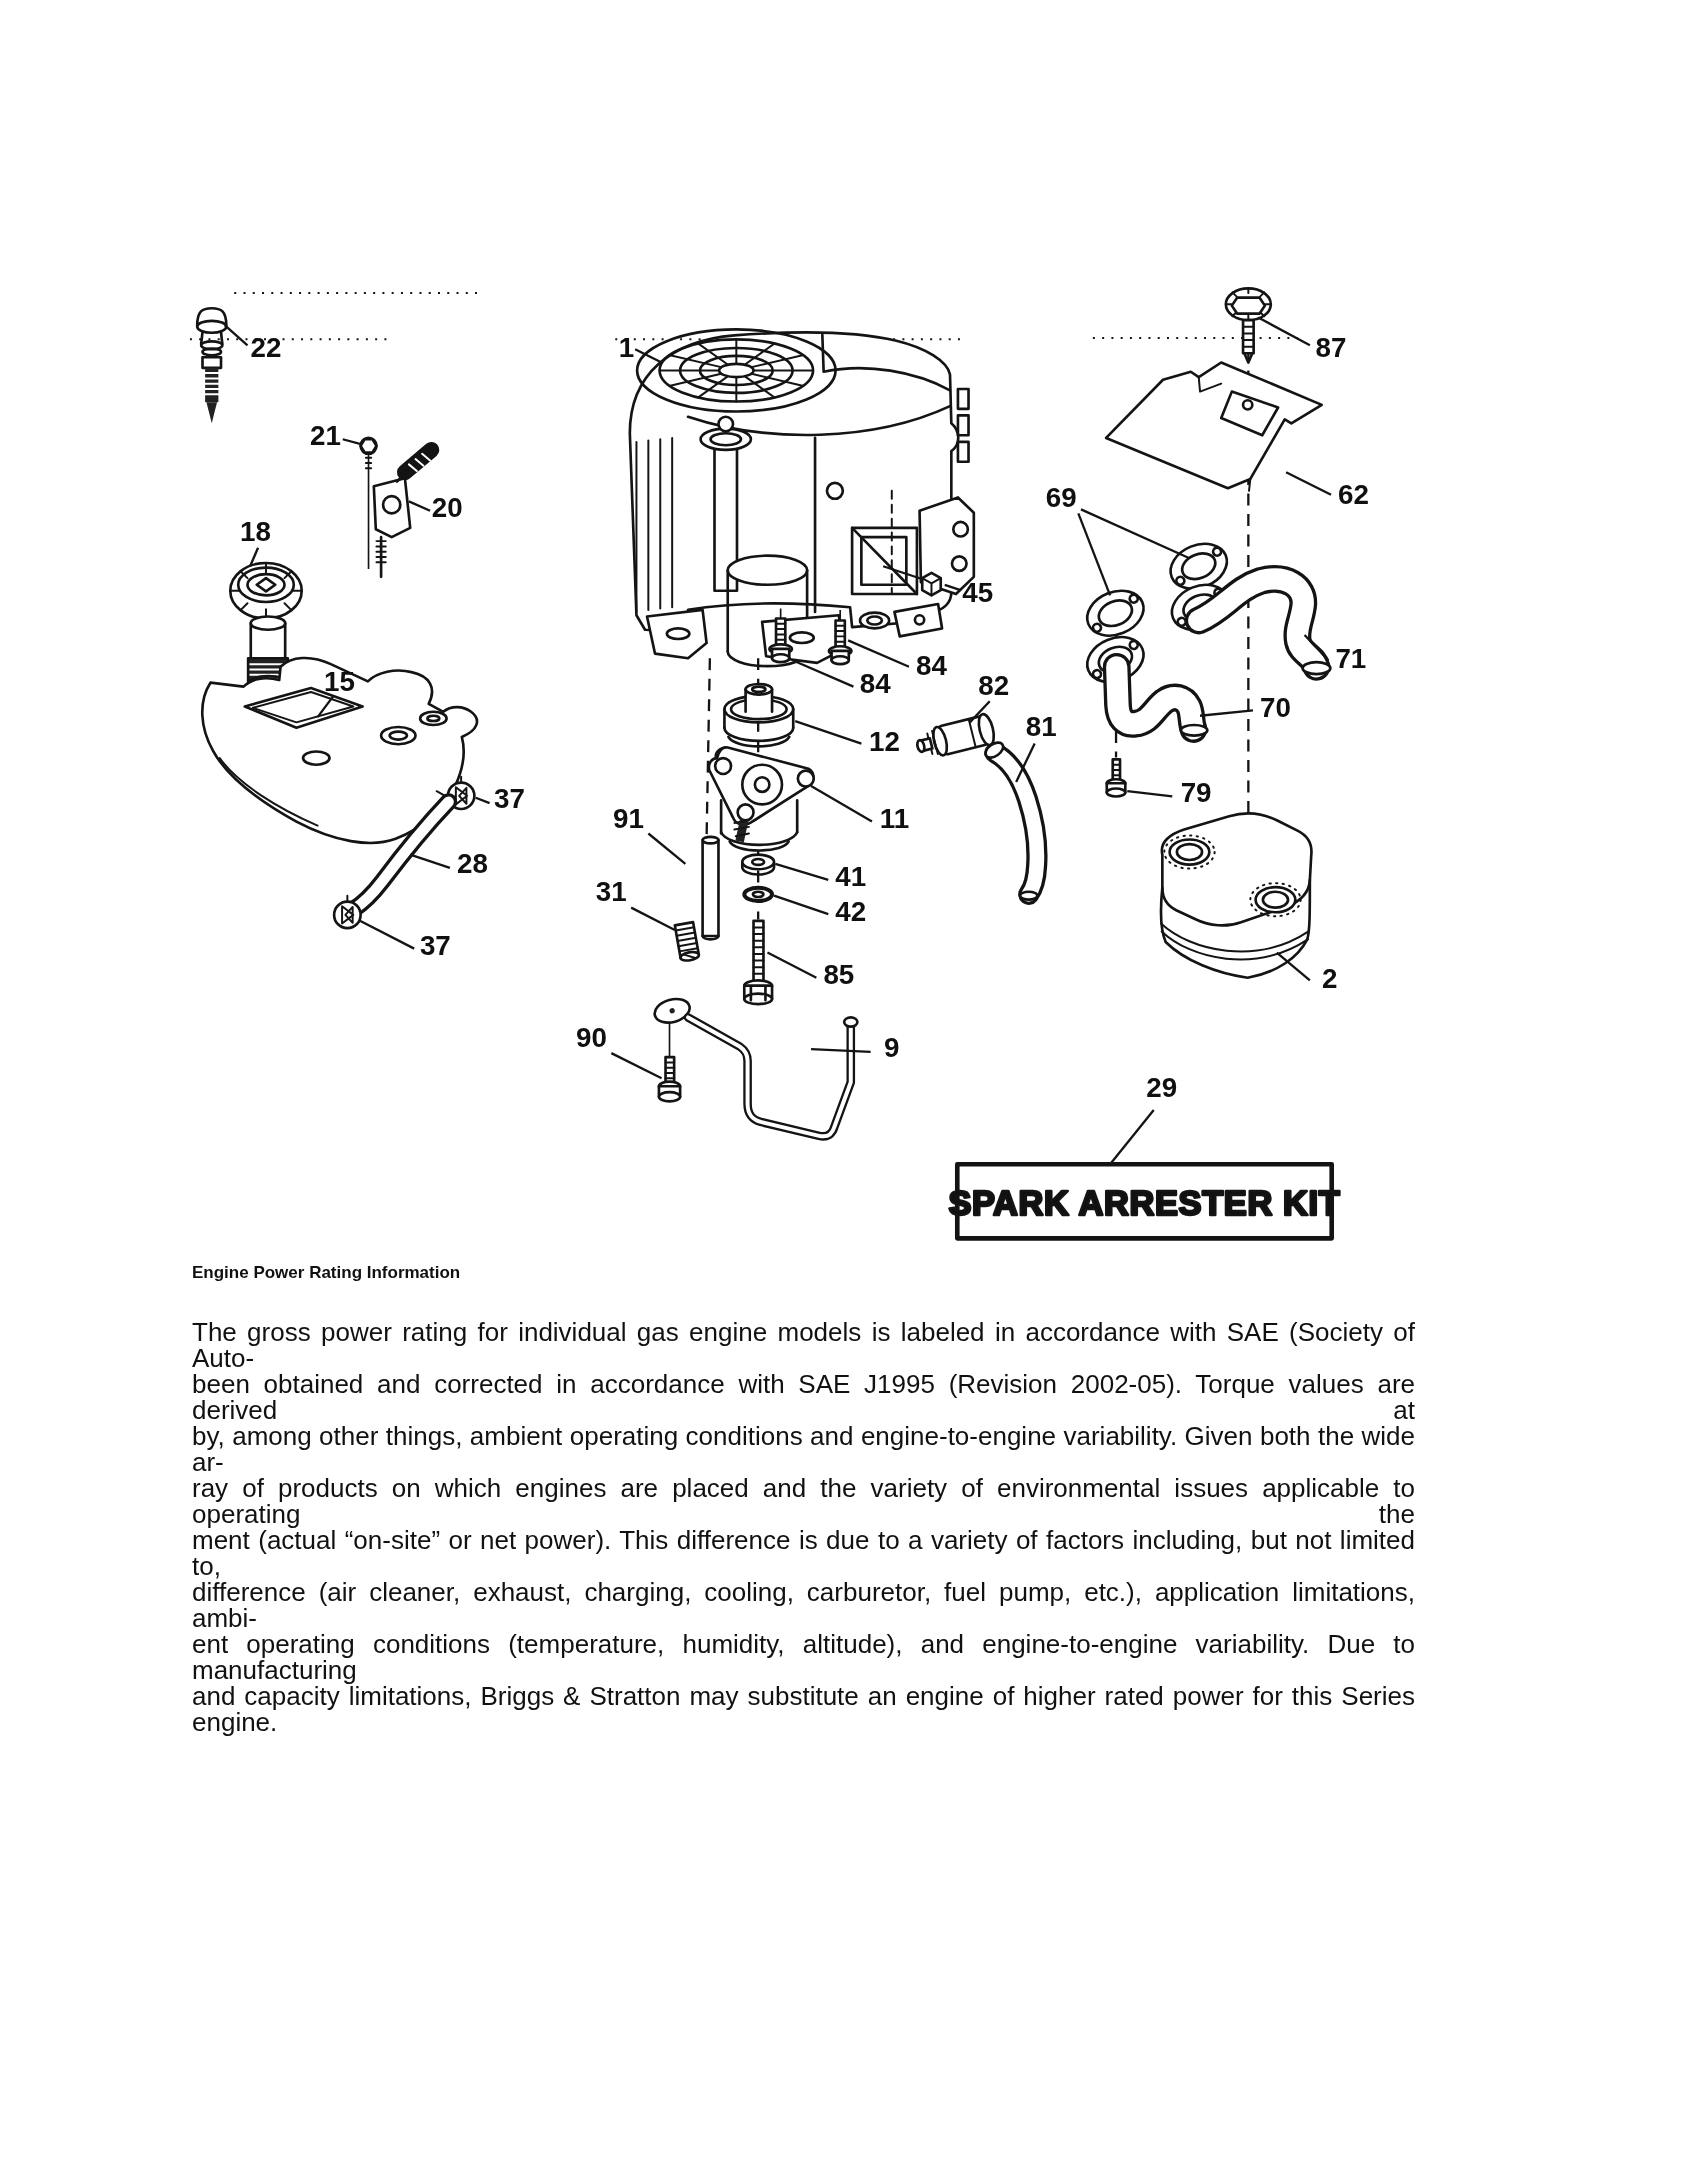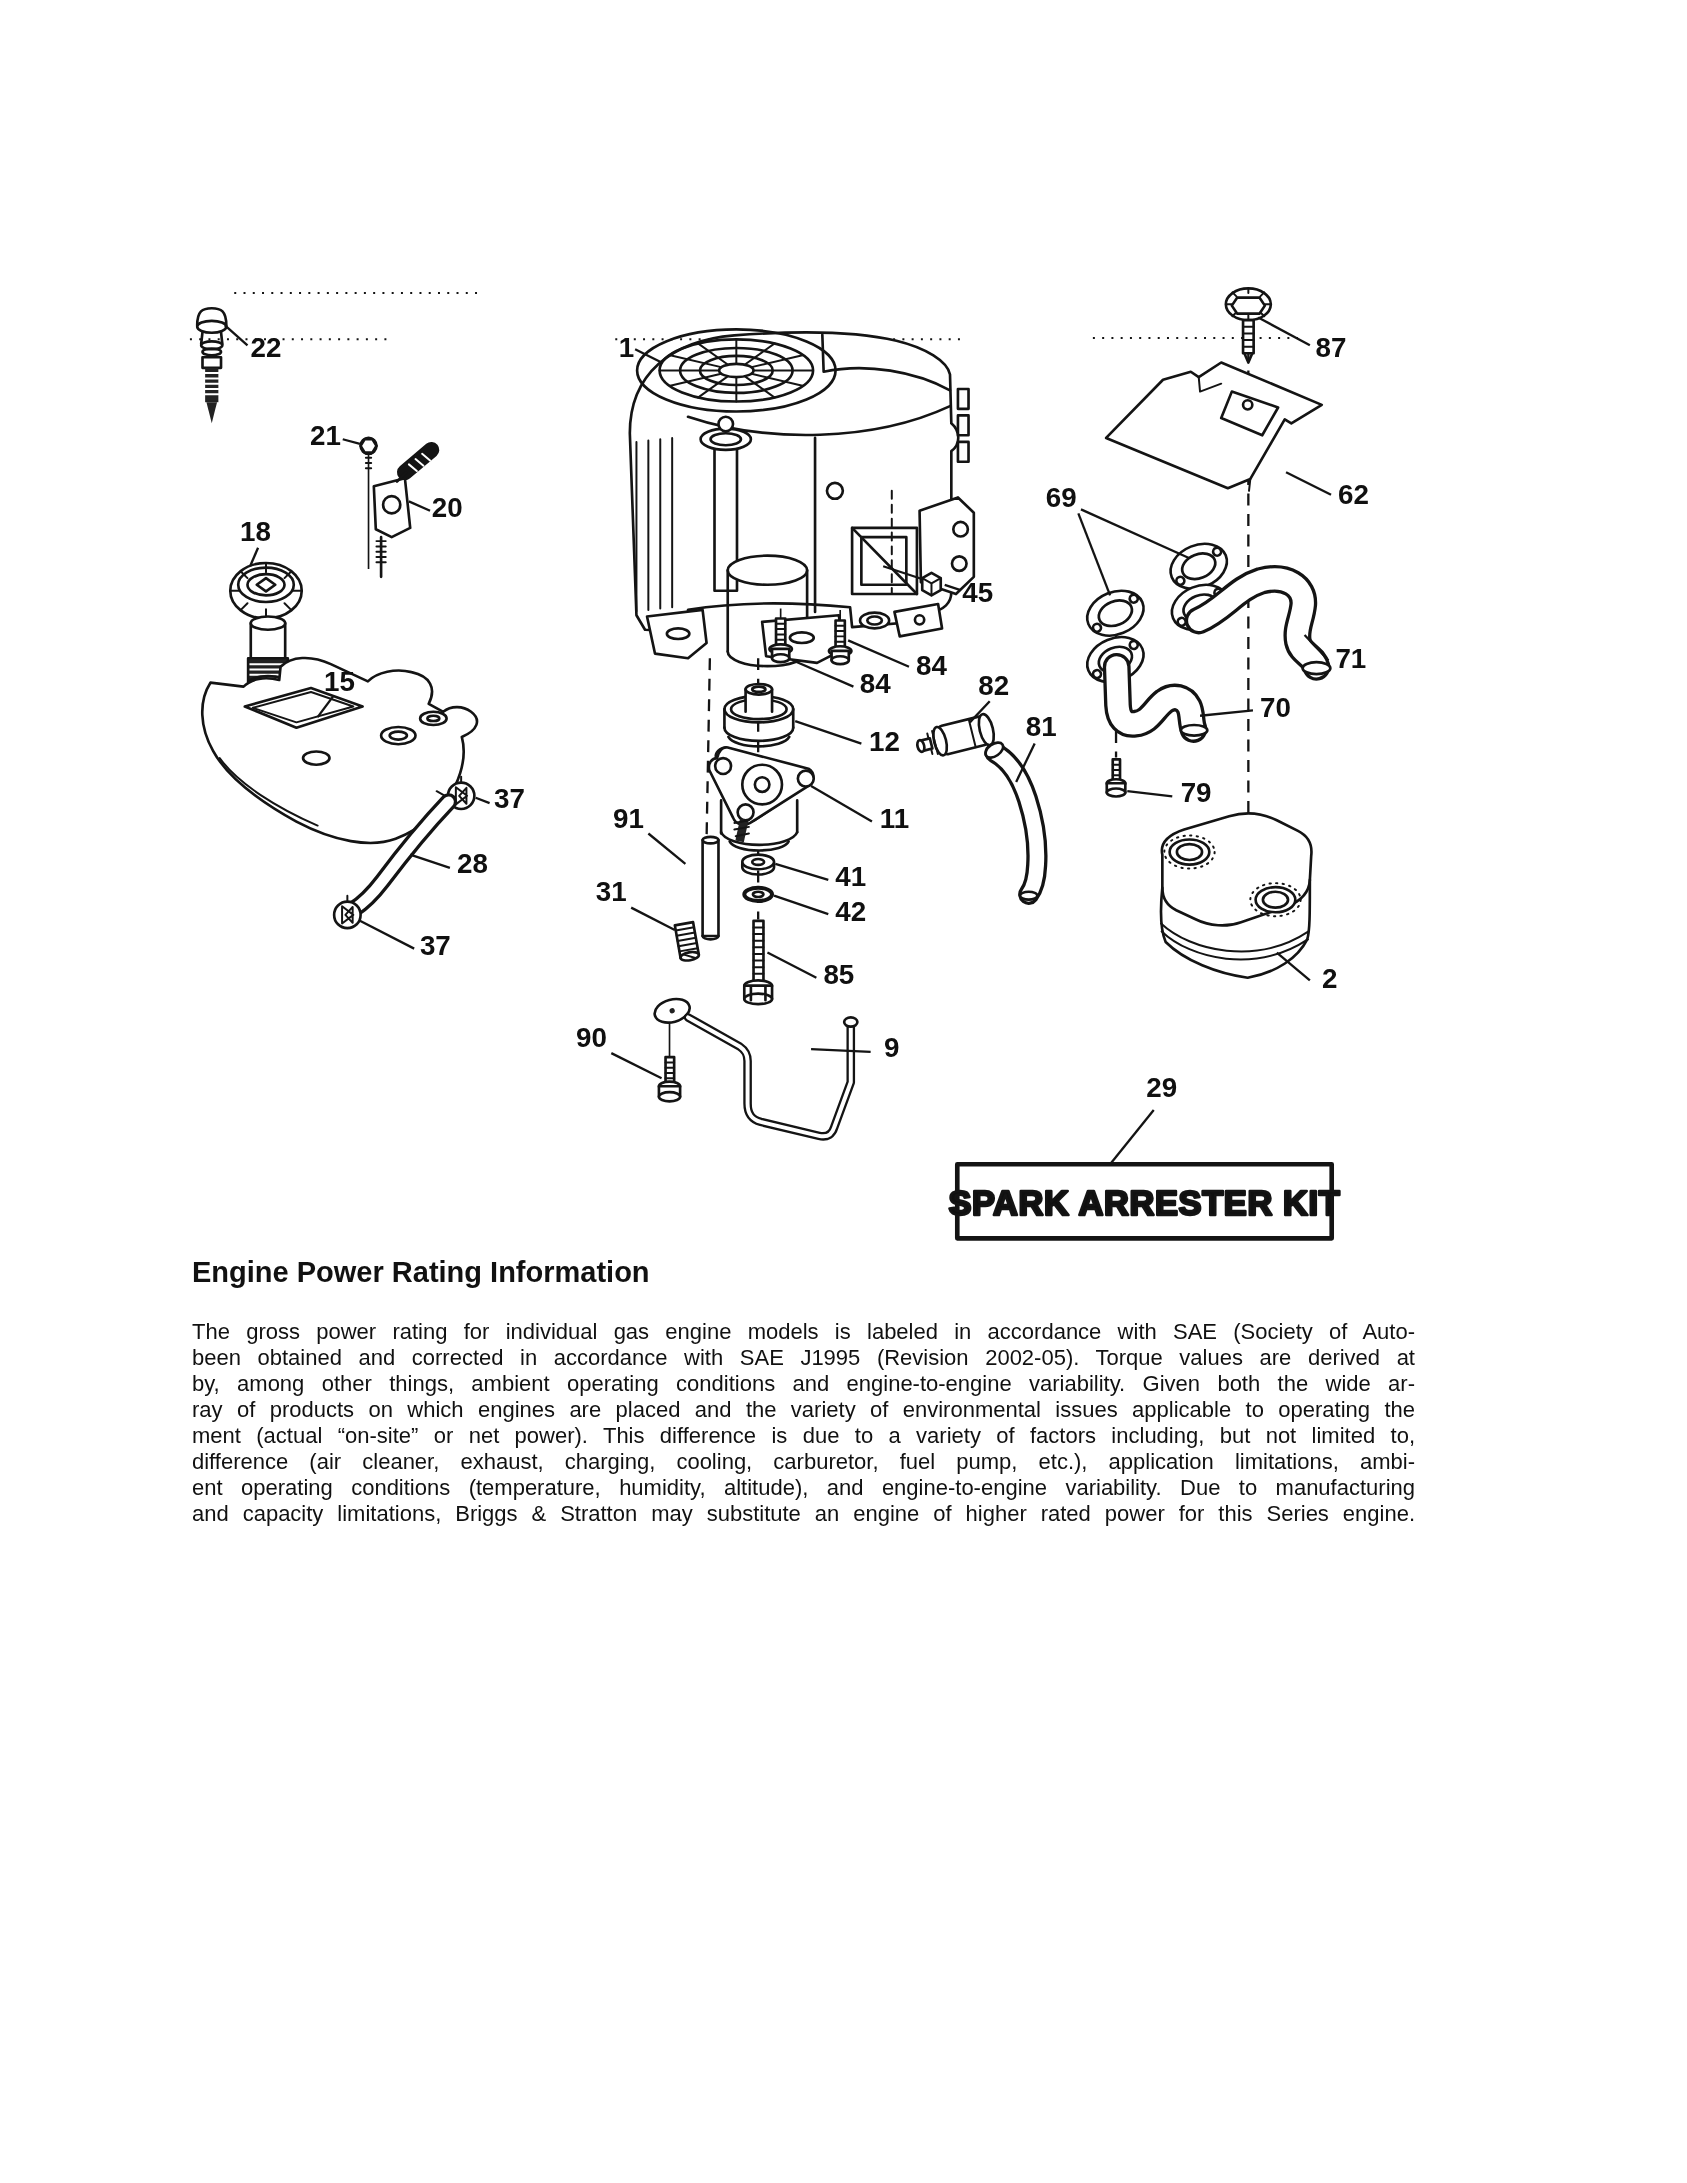--- a/index.html
+++ b/index.html
@@ -16,22 +16,22 @@
   .dotring{stroke:#141414;stroke-width:3;stroke-dasharray:2 8;fill:none;}
   .pipeB{stroke:#141414;stroke-width:42;fill:none;}
   .pipeW{stroke:#ffffff;stroke-width:32;fill:none;}
   .hoseB{stroke:#141414;stroke-width:26;fill:none;}
   .hoseW{stroke:#ffffff;stroke-width:16;fill:none;}
   .h81B{stroke:#141414;stroke-width:32;fill:none;}
   .h81W{stroke:#ffffff;stroke-width:22;fill:none;}
   .wireB{stroke:#141414;stroke-width:13;fill:none;}
   .wireW{stroke:#ffffff;stroke-width:6;fill:none;}
   .info{position:absolute;left:192px;top:1258px;width:1223px;}
-  .info h2{font-size:29px;line-height:29px;margin:0 0 32px 0;font-weight:bold;}
-  .jline{font-size:22px;line-height:26px;text-align:justify;text-align-last:justify;white-space:normal;}
+  .info h2{font-size:17px;line-height:29px;margin:0 0 32px 0;font-weight:bold;}
+  .jline{font-size:26px;line-height:26px;text-align:justify;text-align-last:justify;white-space:normal;}
 </style>
 </head>
 <body>
 
 <div class="page">
 
 <svg class="diagram-svg" width="1687" height="2183" viewBox="0 0 2550 3300">
 
   <g>
     <path class="dot" d="M354,443 H730"></path>

